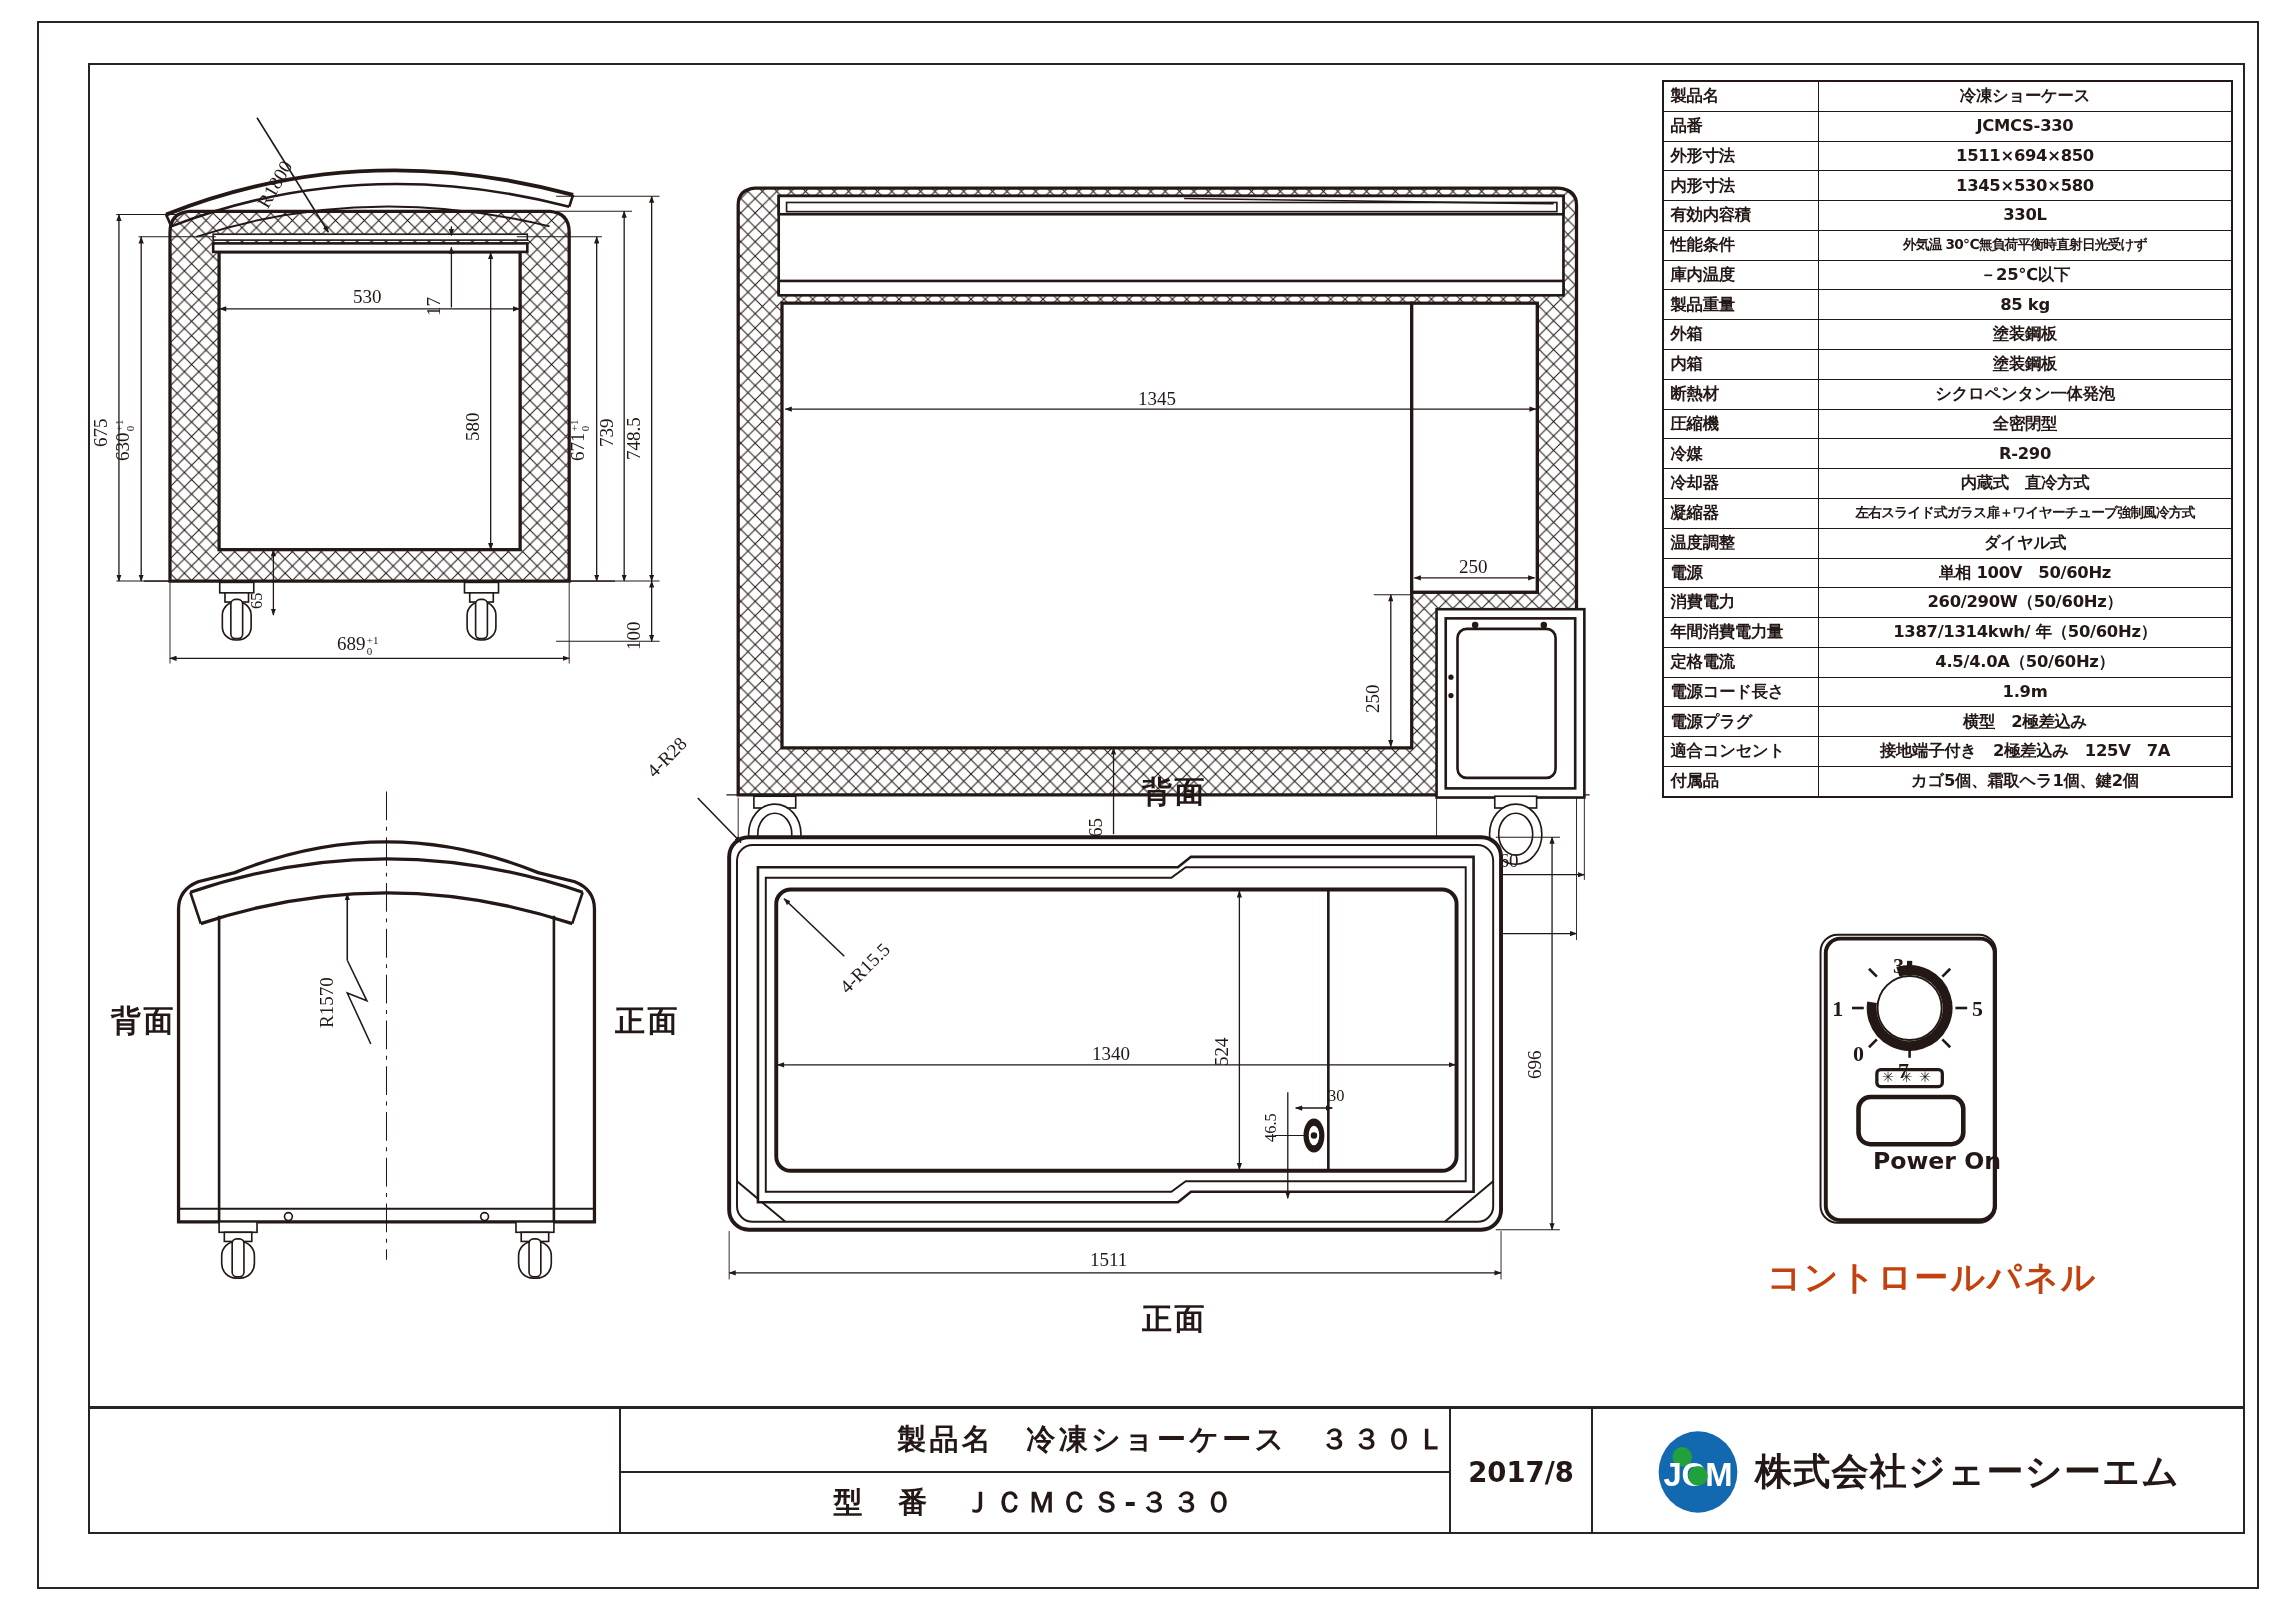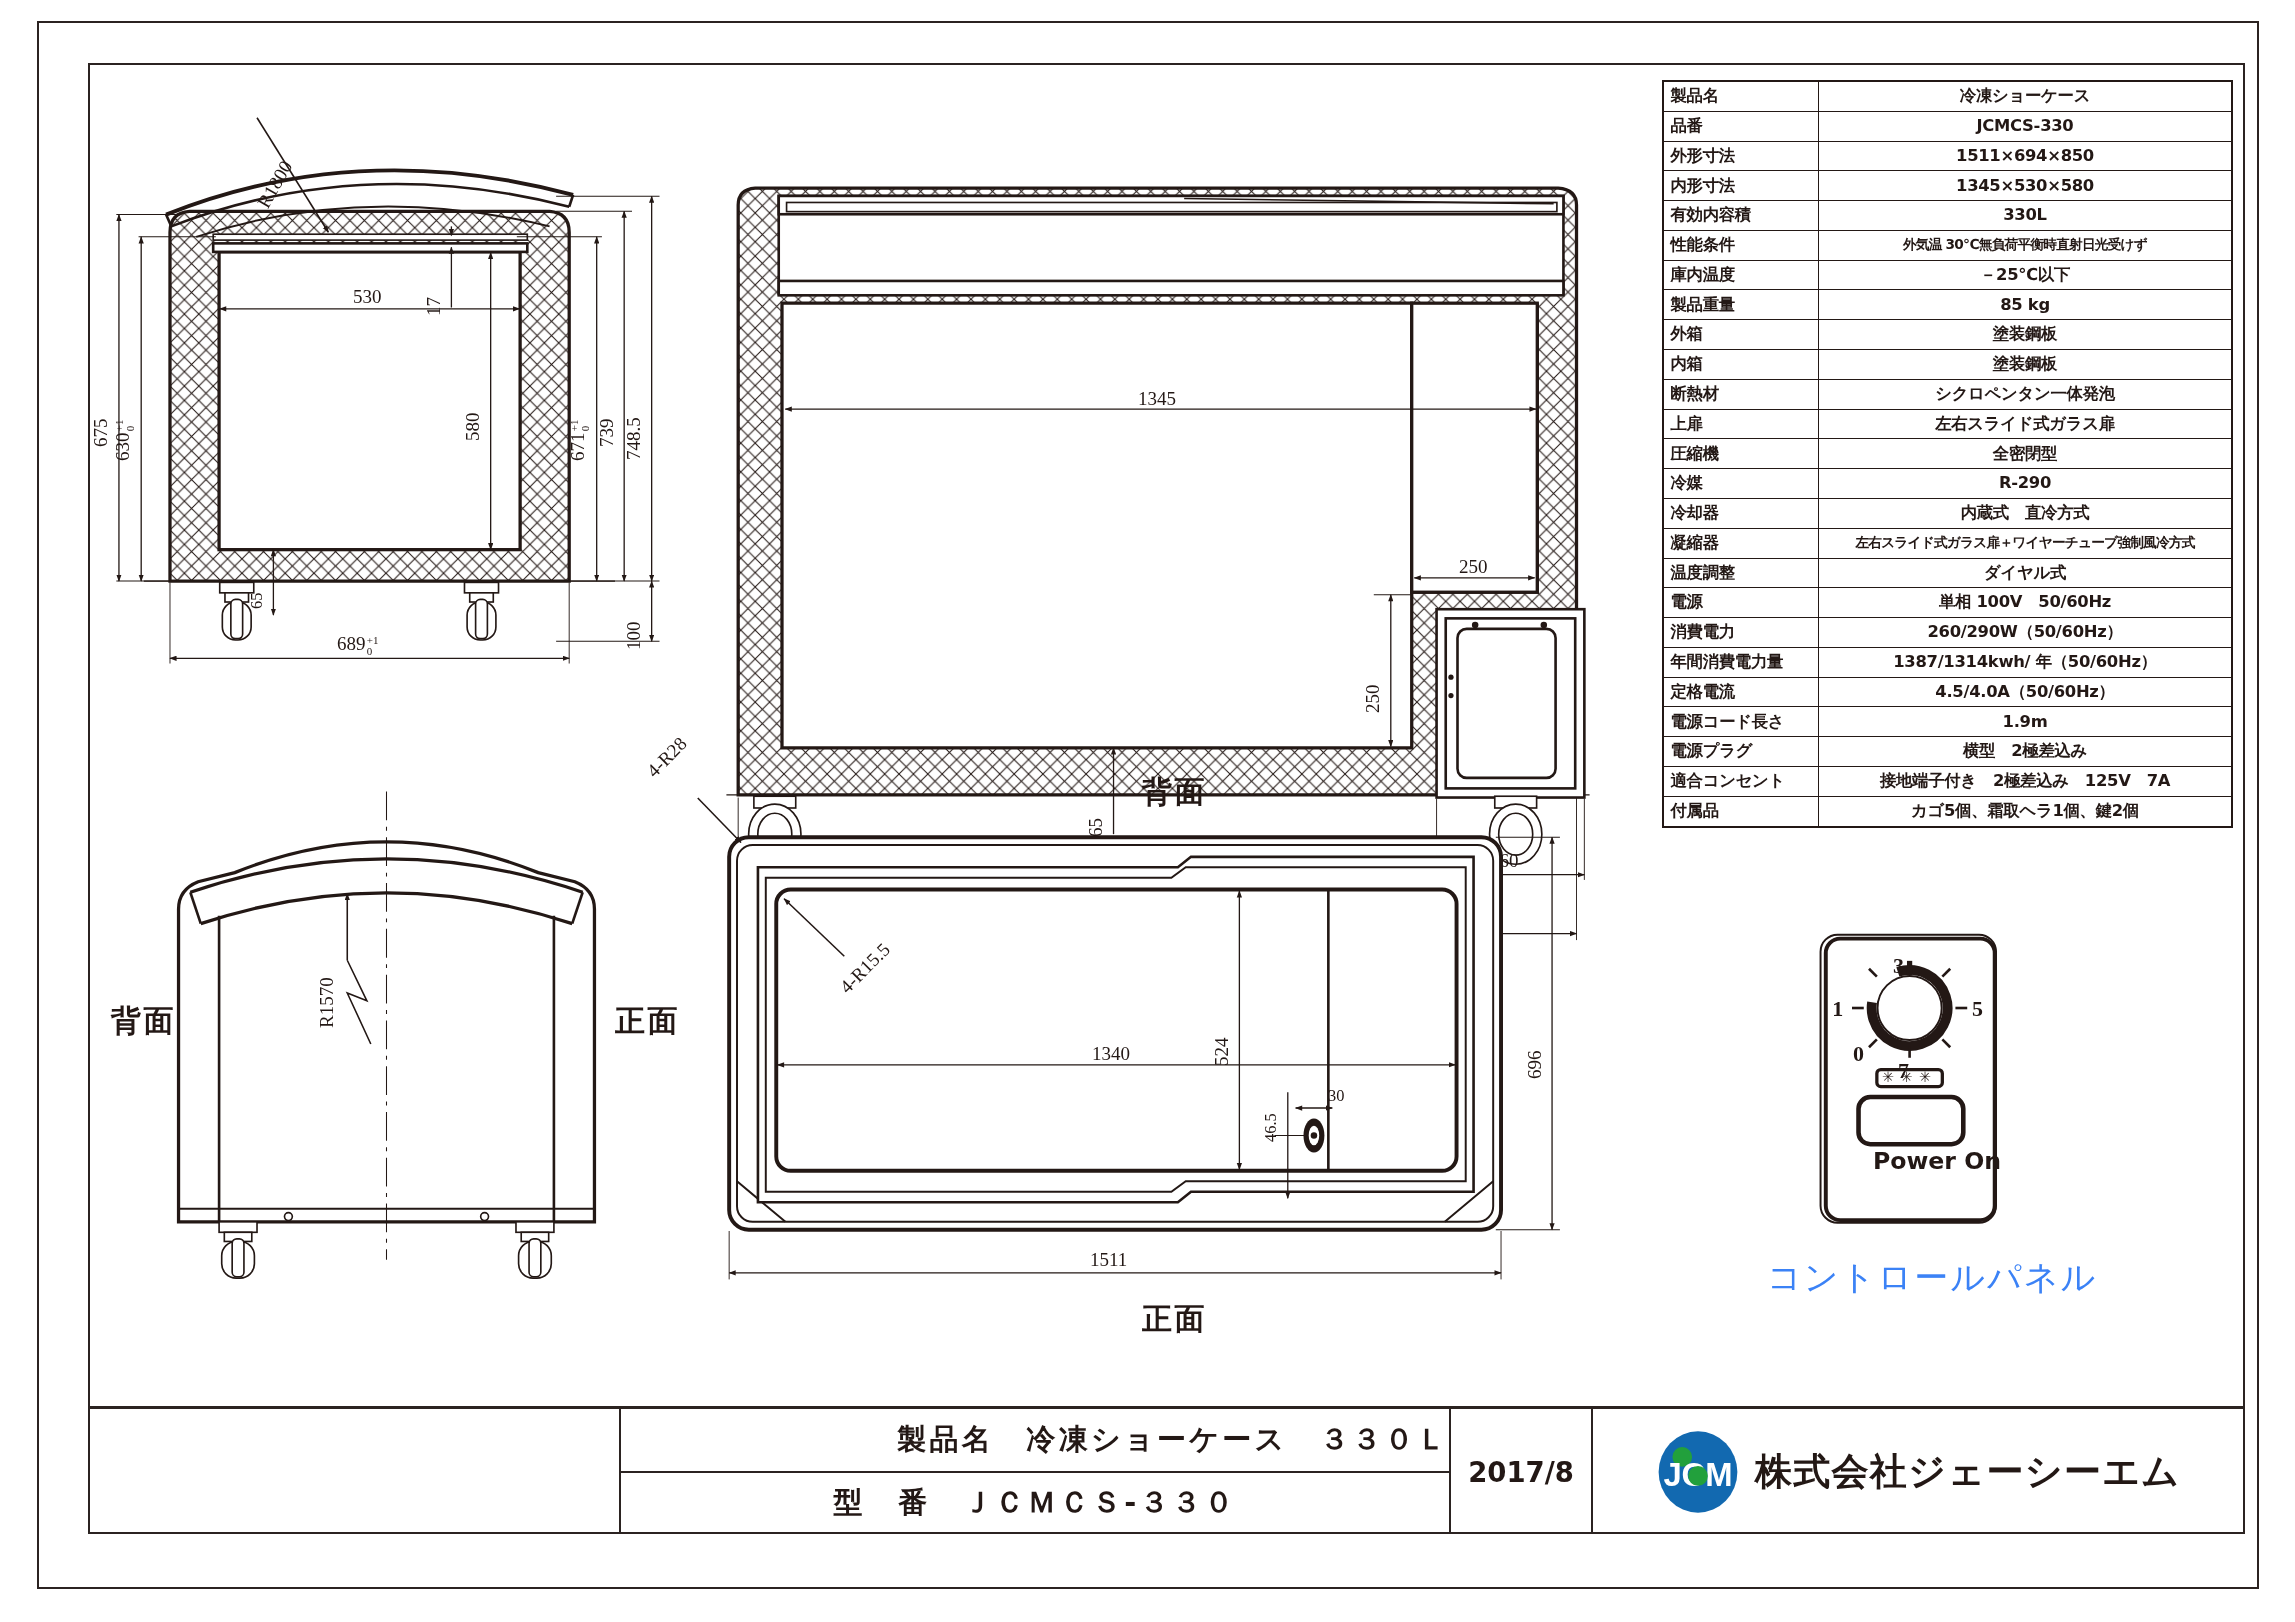--- a/index.html
+++ b/index.html
@@ -73,22 +73,22 @@
   }
   .view-caption{font-size:30px;letter-spacing:2.6px;}
   .dim{font-size:19px;font-family:"Liberation Serif","DejaVu Serif",serif;font-weight:400;}
   .dim.v{transform:rotate(-90deg);transform-origin:left bottom;}
   .tolpair{display:inline-block;vertical-align:middle;font-size:11px;
            line-height:0.95;text-align:left;padding-left:1.3px;}
 
   
   #control-panel-detail{position:absolute;left:1814px;top:928px;}
   #cp-caption{position:absolute;left:1767px;top:1255px;font-size:34px;
-              letter-spacing:2px;font-weight:400;
-              font-family:"DejaVu Sans",sans-serif;color:#3b82f6;}
+              letter-spacing:2px;font-weight:700;
+              font-family:"DejaVu Sans",sans-serif;color:#c2410c;}
 </style>
 </head>
 <body>
 
 <div class="sheet">
 
   <div id="outer-frame"></div>
   <div id="inner-frame"></div>
 
   <div class="view" style="left:98px;top:98px;width:589px;height:563px;">
@@ -432,24 +432,20 @@
           <td class="k">外箱</td>
           <td class="v">塗装鋼板</td>
         </tr>
       <tr>
           <td class="k">内箱</td>
           <td class="v">塗装鋼板</td>
         </tr>
       <tr>
           <td class="k">断熱材</td>
           <td class="v">シクロペンタン一体発泡</td>
-        </tr>
-      <tr>
-          <td class="k">上扉</td>
-          <td class="v">左右スライド式ガラス扉</td>
         </tr>
       <tr>
           <td class="k">圧縮機</td>
           <td class="v">全密閉型</td>
         </tr>
       <tr>
           <td class="k">冷媒</td>
           <td class="v">R-290</td>
         </tr>
       <tr>

